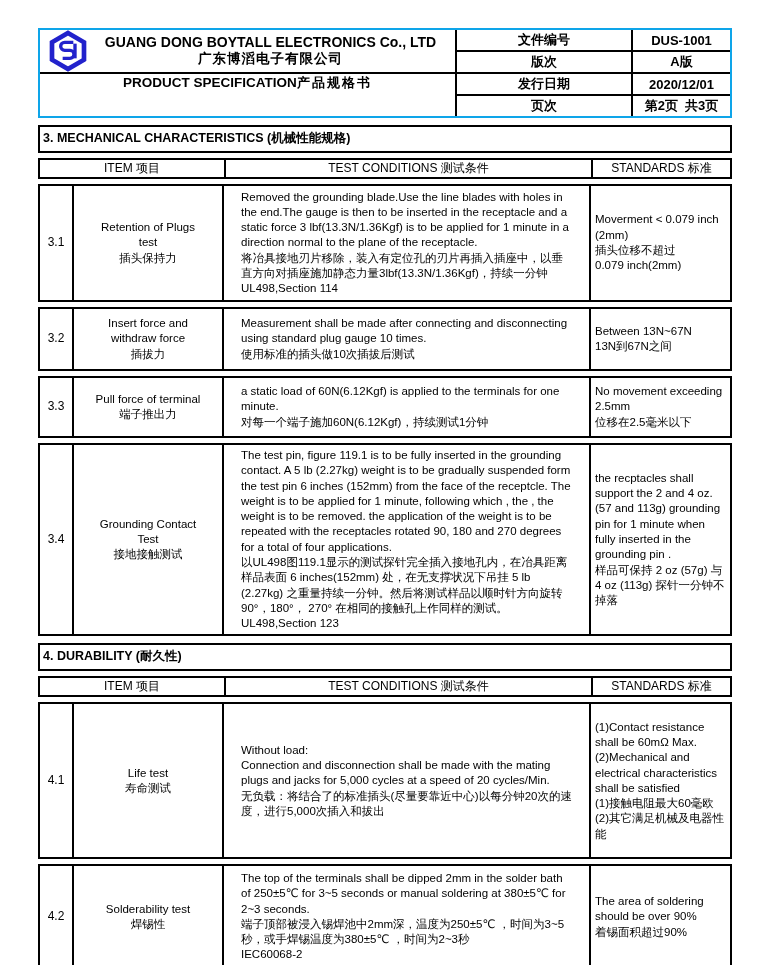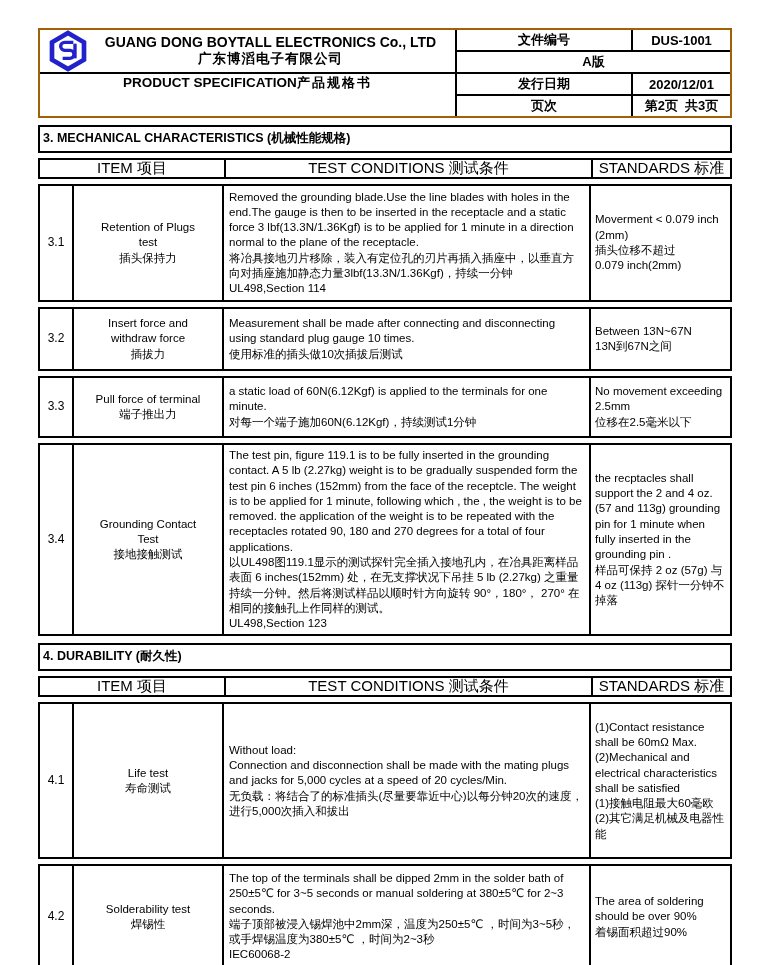--- a/index.html
+++ b/index.html
@@ -14,21 +14,21 @@
     height: 965px;
     background: #fff;
     padding: 28px 38px 0 38px;
     overflow: hidden;
     position: relative;
   }
 
   
   .header-table {
     display: flex;
-    border: 2px solid #a16207;
+    border: 2px solid #0ea5e9;
     height: 90px;
   }
   .header-left {
     width: 417px;
     border-right: 2px solid #000;
     display: flex;
     flex-direction: column;
   }
   .company-row {
     height: 44px;
@@ -73,21 +73,21 @@
     font-weight: bold;
     font-size: 12.5px;
     padding: 3px 3px 4px 3px;
     margin-top: 7px;
   }
   .thead {
     border: 2px solid #000;
     display: flex;
     margin-top: 5px;
     height: 21px;
-    font-size: 15px;
+    font-size: 12px;
   }
   .th {
     display: flex; align-items: center; justify-content: center;
     border-right: 2px solid #000;
   }
   .th-item { width: 186px; }
   .th-cond { width: 367px; }
   .th-std  { flex: 1; border-right: none; }
 
   .row {
@@ -109,21 +109,21 @@
     display: flex; align-items: center; justify-content: center;
     text-align: center;
     white-space: pre-line;
     padding: 2px 17px;
     font-size: 11.5px;
   }
   .c-cond {
     width: 367px;
     border-right: 2px solid #000;
     display: flex; flex-direction: column; justify-content: center;
-    padding: 3px 5px;
+    padding: 3px 17px;
     white-space: pre-line;
   }
   .c-std {
     flex: 1;
     display: flex; flex-direction: column; justify-content: center;
     padding: 3px 4px;
     white-space: pre-line;
   }
 </style>
 </head>
@@ -150,20 +150,21 @@
         <div class="doc-title-en">PRODUCT SPECIFICATION</div>
         <div class="doc-title-cn">产品规格书</div>
       </div>
     </div>
     <div class="header-right">
       <div class="hr-row">
         <div class="hr-label">文件编号</div>
         <div class="hr-value">DUS-1001</div>
       </div>
       <div class="hr-row">
+        <div class="hr-label">版次</div>
         <div class="hr-value">A版</div>
       </div>
       <div class="hr-row">
         <div class="hr-label">发行日期</div>
         <div class="hr-value">2020/12/01</div>
       </div>
       <div class="hr-row">
         <div class="hr-label">页次</div>
         <div class="hr-value">第2页  共3页</div>
       </div>

